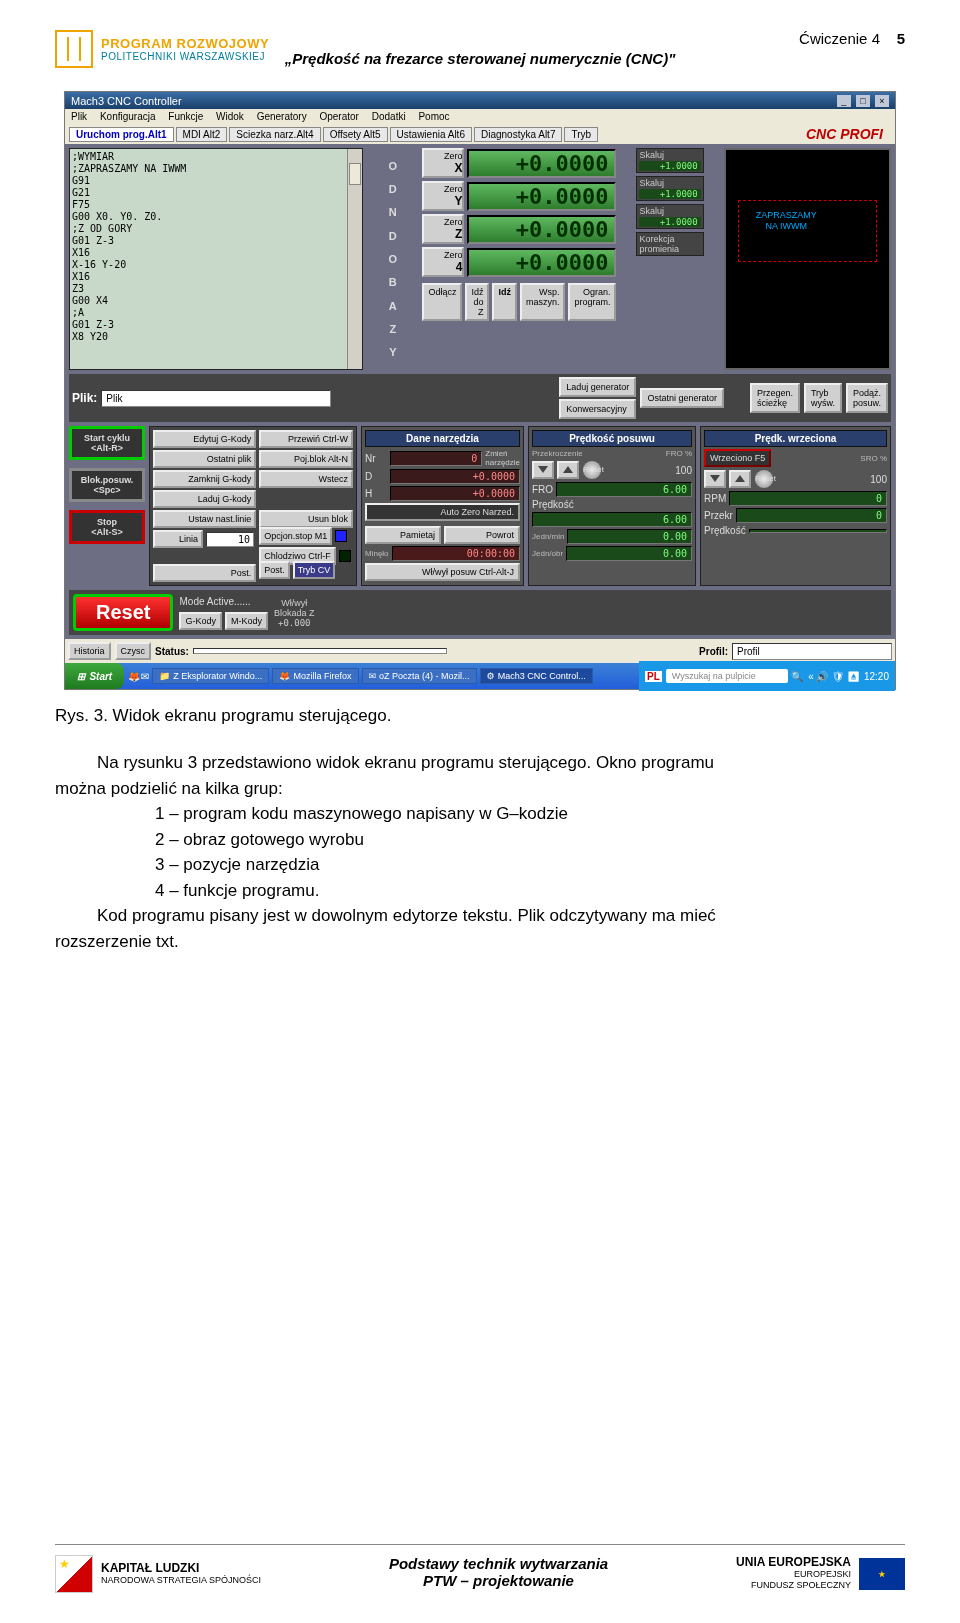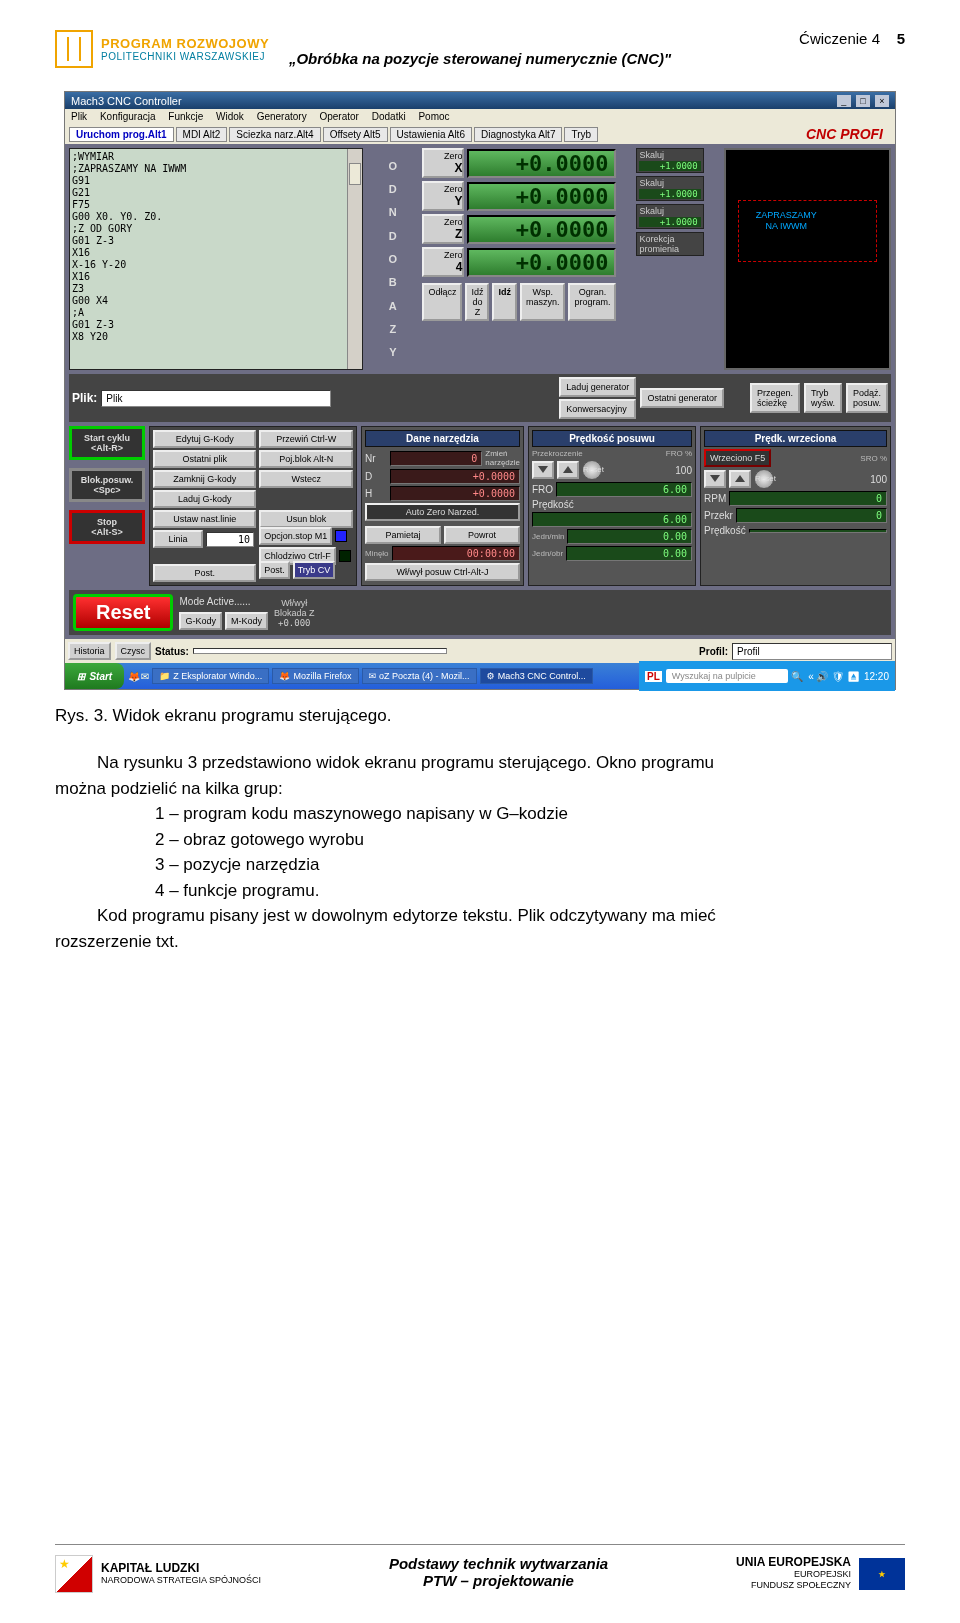--- a/index.html
+++ b/index.html
@@ -37,21 +37,21 @@
   .zbtn{width:38px;background:#d0d0d0;border:2px outset #eee;text-align:right;font-size:9px;padding:1px 0}
   .zbtn b{display:block;font-size:12px}
   .dro{flex:1;background:linear-gradient(#5fb85f,#2e7d2e);color:#003000;font-family:monospace;font-size:22px;text-align:right;padding:0 6px;border:2px inset #333;font-weight:bold}
   .scale-col{width:70px;display:flex;flex-direction:column;gap:3px}
   .scalebox{background:#444;border:1px solid #222;color:#ccc;font-size:9px;padding:1px 2px}
   .scalebox .v{background:#1a4a1a;color:#7cfc7c;font-family:monospace;text-align:right;padding:0 3px;margin-top:1px}
   .preview{width:170px;background:#000;border:2px solid #666;position:relative}
   .preview .rect{position:absolute;border:1px dashed #c00;left:12px;top:50px;right:12px;height:60px}
   .preview .txt{position:absolute;color:#00a8ff;font-size:9px;left:30px;top:60px;line-height:11px;text-align:center}
   .btnrow{display:flex;gap:3px;margin-top:3px}
-  .sbtn{background:#d0d0d0;border:2px outset #eee;font-size:9px;padding:2px 4px;text-align:center}
+  .sbtn{background:#d0d0d0;border:2px outset #eee;font-size:9px;padding:2px 4px;text-align:right}
   .sbtn.wide{flex:1}
 
   .filebar{display:flex;align-items:center;gap:4px;background:#444;padding:3px}
   .filebar .lab{color:#fff;font-weight:bold;font-size:12px}
   .filebar .fld{flex:1;background:#fff;border:1px inset #888;padding:2px 4px;max-width:320px}
   .genbtn{background:#d0d0d0;border:2px outset #eee;font-size:9px;padding:3px 5px}
 
   .row3{display:flex;gap:4px}
   .leftctrl{width:76px;display:flex;flex-direction:column;gap:8px}
   .bigbtn{border:3px solid;padding:4px 2px;text-align:center;font-size:9px;font-weight:bold;background:#333;color:#ddd}
@@ -118,21 +118,21 @@
       <div class="logo-text">
         <div class="l1">PROGRAM ROZWOJOWY</div>
         <div class="l2">POLITECHNIKI WARSZAWSKIEJ</div>
       </div>
     </div>
     <div class="hdr-right">
       <span>Ćwiczenie 4</span>&nbsp;&nbsp;&nbsp;
       <b>5</b>
     </div>
   </div>
-  <div class="hdr-center">„Obróbka na pozycje sterowanej numerycznie (CNC)"</div>
+  <div class="hdr-center">„Prędkość na frezarce sterowanej numerycznie (CNC)"</div>
 
   <div class="shot">
     <div class="titlebar">
       <span>Mach3 CNC Controller</span>
       <span class="btns">
         <span>_</span>
         <span>□</span>
         <span>×</span>
       </span>
     </div>

